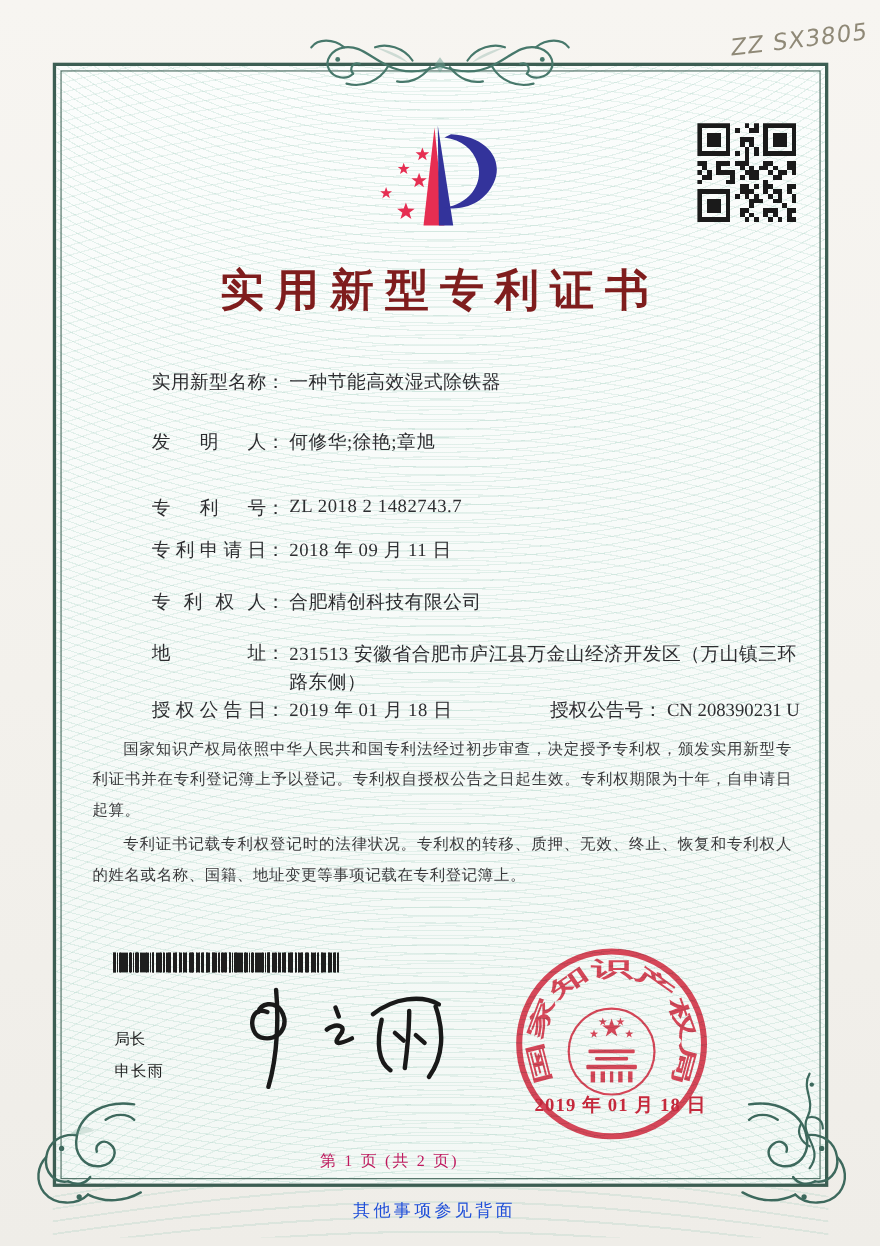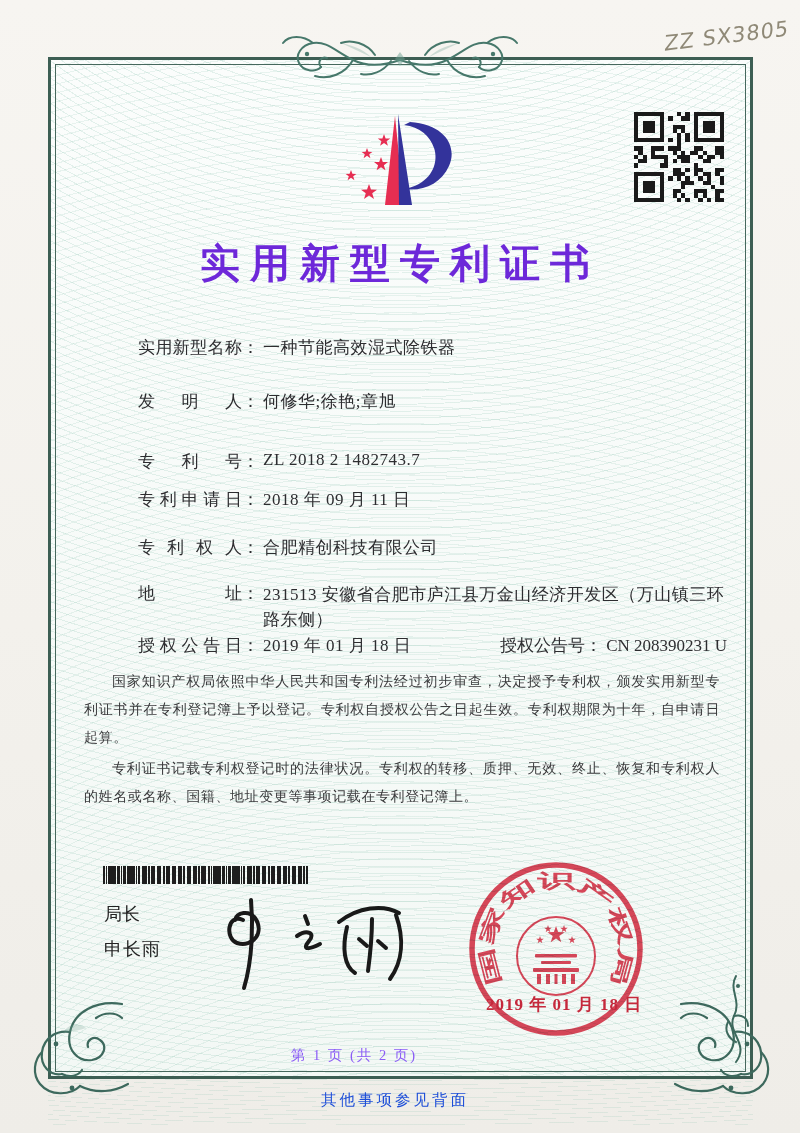--- a/index.html
+++ b/index.html
@@ -30,21 +30,21 @@
   .handwriting{
     position:absolute;left:664px;top:24px;
     font-family:"DejaVu Sans",sans-serif;font-size:21px;color:#8f8977;
     transform:rotate(-7deg) skewX(-10deg);letter-spacing:1px;white-space:nowrap;
   }
   .certno{
     position:absolute;left:82px;top:112px;font-size:18px;color:#38383a;letter-spacing:3px;
   }
   .title{
     position:absolute;left:0;top:236px;width:800px;text-align:center;
-    font-size:40px;letter-spacing:10px;color:#6d28d9;font-weight:600;
+    font-size:40px;letter-spacing:10px;color:#7f1d1d;font-weight:600;
   }
   .frow{position:absolute;left:98px;font-size:17px;color:#2d2d30;white-space:nowrap;}
   .flabel{display:inline-block;width:104px;text-align:justify;text-align-last:justify;vertical-align:top;margin-left:40px;}
   .fcolon{display:inline-block;vertical-align:top;margin-right:4px;}
   .fval{display:inline-block;vertical-align:top;letter-spacing:.5px;}
   .fval.wrap{white-space:normal;width:478px;line-height:25px;letter-spacing:.5px;}
   .grant-right{position:absolute;left:402px;top:0;}
   .paras{
     position:absolute;left:84px;top:668px;width:636px;color:#3a3a3c;
   }
@@ -52,32 +52,32 @@
     margin:0 0 3px 0;font-size:14px;line-height:28px;text-indent:2em;
     text-align:justify;letter-spacing:.6px;
   }
   .barcode{
     position:absolute;left:103px;top:866px;width:205px;height:18px;
     background-image:
       repeating-linear-gradient(90deg,#1e1e1e 0 2px,transparent 2px 5px),
       repeating-linear-gradient(90deg,#1e1e1e 0 1px,transparent 1px 3px),
       repeating-linear-gradient(90deg,#1e1e1e 0 2px,transparent 2px 7px);
   }
-  .officer{position:absolute;left:104px;top:902px;font-size:18px;color:#222;
+  .officer{position:absolute;left:104px;top:936px;font-size:14px;color:#222;
     font-family:"Liberation Sans","DejaVu Sans",sans-serif;}
   .officer .name{display:block;margin-top:11px;letter-spacing:1px;}
   .signature{position:absolute;left:213px;top:882px;}
   .seal{position:absolute;left:466px;top:859px;mix-blend-mode:multiply;opacity:.93;}
   .seal-date{
     position:absolute;left:486px;top:993px;font-size:17px;color:#c5293c;
     letter-spacing:1px;white-space:nowrap;font-weight:600;
   }
   .page-footer{
     position:absolute;left:48px;top:1046px;width:612px;text-align:center;
-    font-size:14.5px;color:#8b5cf6;letter-spacing:2px;
+    font-size:14.5px;color:#be185d;letter-spacing:2px;
   }
   .back-note{
     position:absolute;left:0px;top:1090px;width:790px;text-align:center;
     font-size:15.5px;color:#1d4ed8;letter-spacing:3px;
   }
   .logo{position:absolute;left:338px;top:110px;}
   .qr{position:absolute;left:634px;top:112px;width:90px;height:90px;}
   .ornament-top{position:absolute;left:275px;top:30px;}
   .corner-bl{position:absolute;left:26px;top:998px;}
   .corner-br{position:absolute;left:669px;top:998px;transform:scaleX(-1);}

